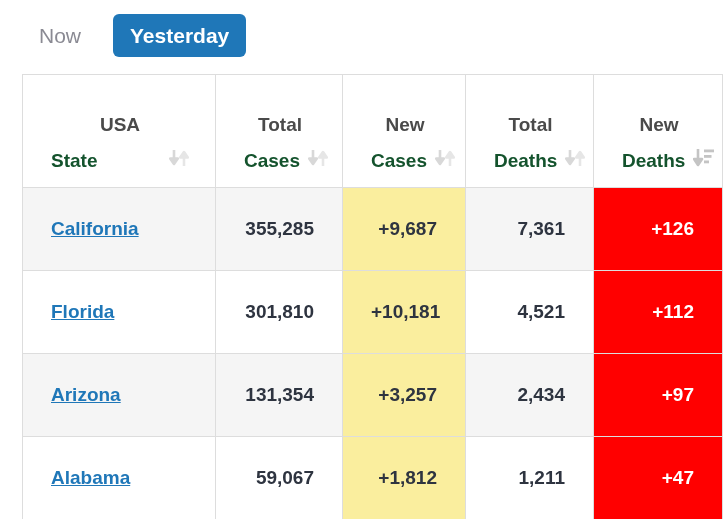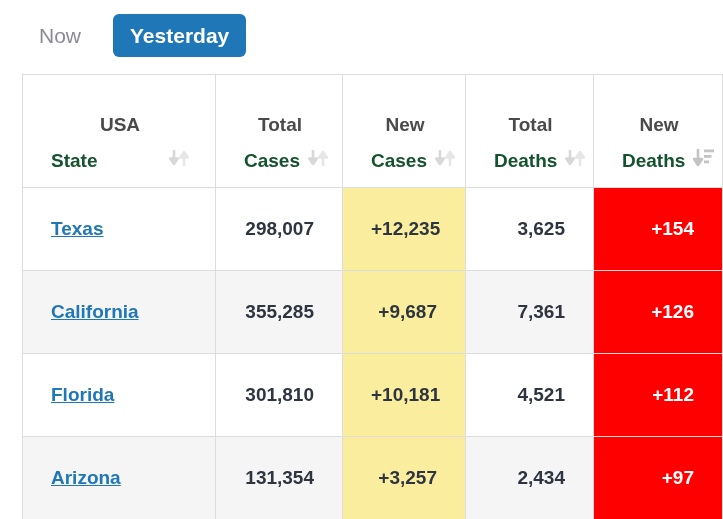--- a/index.html
+++ b/index.html
@@ -241,37 +241,20 @@
             </div>
           </div>
         </th>
 
       </tr>
     </thead>
 
     <tbody>
 
 
-      <tr>
-        <td>
-          <div class="cell left"><a class="state-link" href="#">Texas</a></div>
-        </td>
-        <td>
-          <div class="cell">298,007</div>
-        </td>
-        <td class="newcases">
-          <div class="cell">+12,235</div>
-        </td>
-        <td>
-          <div class="cell">3,625</div>
-        </td>
-        <td class="newdeaths">
-          <div class="cell">+154</div>
-        </td>
-      </tr>
 
       <tr class="alt">
         <td>
           <div class="cell left"><a class="state-link" href="#">California</a></div>
         </td>
         <td>
           <div class="cell">355,285</div>
         </td>
         <td class="newcases">
           <div class="cell">+9,687</div>
@@ -313,16 +296,33 @@
           <div class="cell">+3,257</div>
         </td>
         <td>
           <div class="cell">2,434</div>
         </td>
         <td class="newdeaths">
           <div class="cell">+97</div>
         </td>
       </tr>
 
+      <tr>
+        <td>
+          <div class="cell left"><a class="state-link" href="#">Alabama</a></div>
+        </td>
+        <td>
+          <div class="cell">59,067</div>
+        </td>
+        <td class="newcases">
+          <div class="cell">+1,812</div>
+        </td>
+        <td>
+          <div class="cell">1,211</div>
+        </td>
+        <td class="newdeaths">
+          <div class="cell">+47</div>
+        </td>
+      </tr>
 
     </tbody>
   </table>
 </div>
 
 </body></html>

